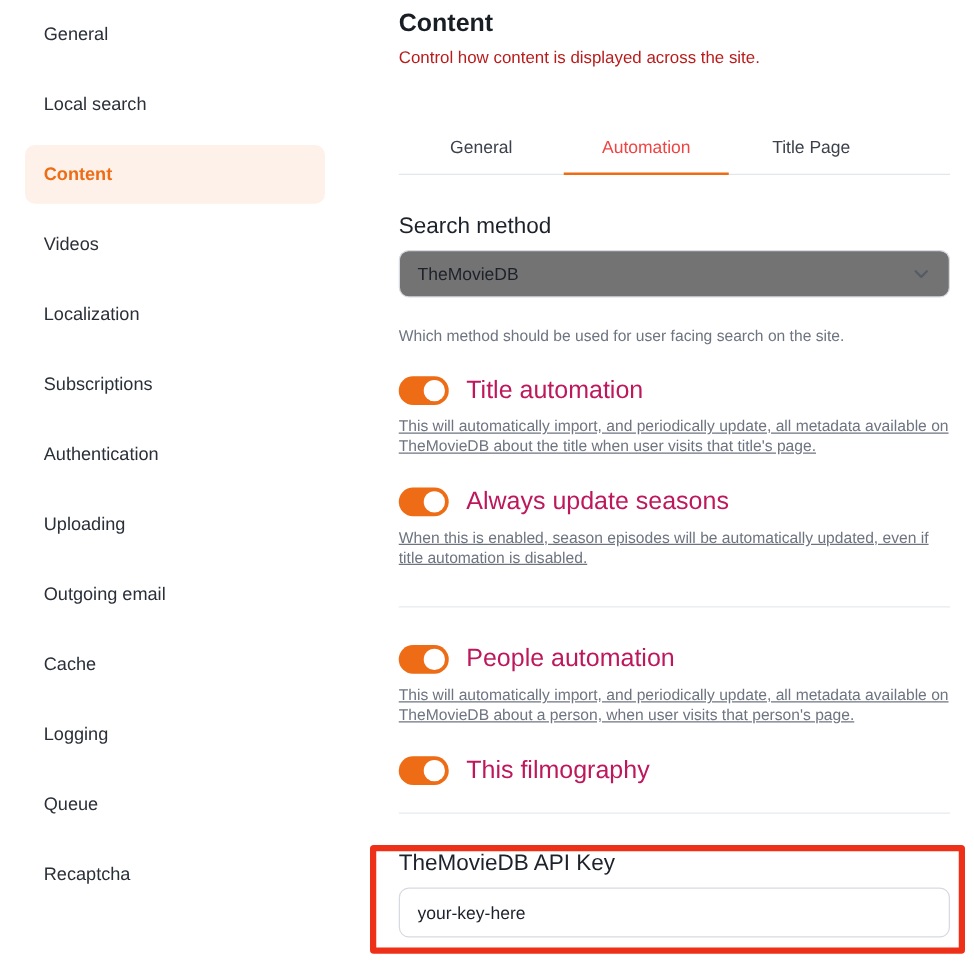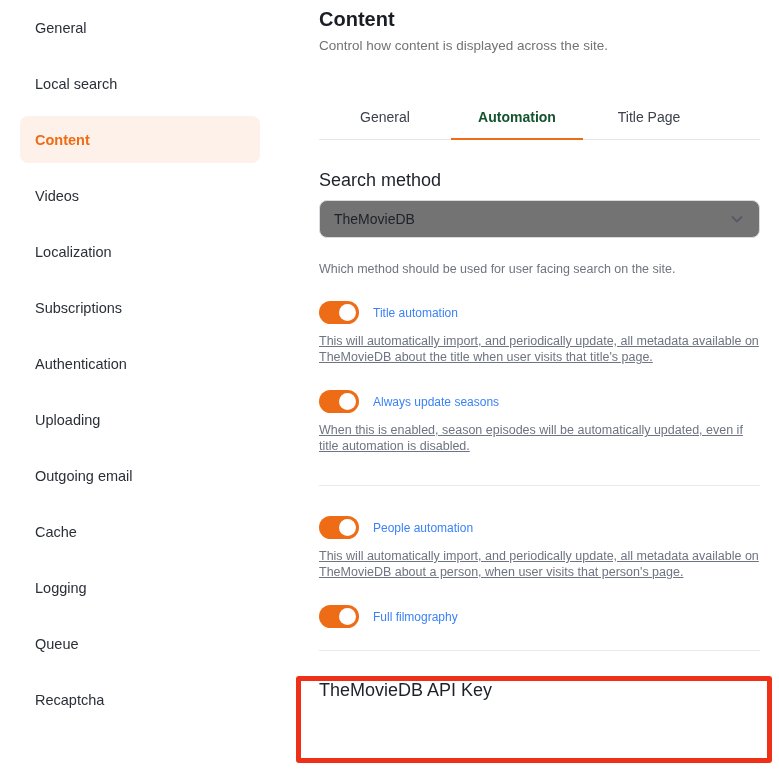--- a/index.html
+++ b/index.html
@@ -9,47 +9,47 @@
   
   .sidebar { position:absolute; left:0; top:0; width:280px; padding-top:4px; }
   .side-item { height:47px; margin:0 20px 9px 20px; border-radius:8px;
     display:flex; align-items:center; padding-left:15px;
     font-size:14.5px; color:#2a2f38; cursor:pointer; }
   .side-item.active { background:#fdf1e9; color:#ed6c15; font-weight:bold; }
 
   
   .main { position:absolute; left:319px; top:0; width:441px; }
   .page-title { margin-top:8px; font-size:20px; font-weight:600; color:#191d24; }
-  .page-subtitle { margin-top:7px; font-size:13.5px; color:#737373; }
+  .page-subtitle { margin-top:7px; font-size:13.5px; color:#b91c1c; }
 
   .tabs { display:flex; margin-top:56px; border-bottom:1px solid #e4e6ea; }
   .tab { width:132px; text-align:center; padding-bottom:14px; font-size:14px;
     color:#3c414b; position:relative; cursor:pointer; }
-  .tab.active { color:#14532d; font-weight:bold; }
+  .tab.active { color:#ef4444; font-weight:normal; }
   .tab.active::after { content:""; position:absolute; left:0; right:0; bottom:-1px;
     height:2px; background:#ed6c15; }
 
   .field-label { margin-top:30px; font-size:18px; color:#1d212a; }
   .select { margin-top:9px; height:38px; border:1px solid #d7dae0; border-radius:8px;
     display:flex; align-items:center; justify-content:space-between;
     padding:0 14px; font-size:14px; color:#1d212a; cursor:pointer; background:#737373; }
   .chev { width:16px; height:16px; display:block; }
 
   .help { margin-top:23px; font-size:12.5px; line-height:16px; color:#6e7480; }
   .help.tight { margin-top:9px;text-decoration:underline; }
 
   .toggle-row { display:flex; align-items:center; gap:14px; }
   .mt24 { margin-top:24px; } .mt25 { margin-top:25px; } .mt30 { margin-top:30px; }
   .switch { width:40px; height:23px; border-radius:13px; background:#cfd3d9;
     position:relative; flex:0 0 auto; cursor:pointer; }
   .switch.on { background:#ed6c15; }
   .switch .knob { position:absolute; top:3px; left:3px; width:17px; height:17px;
     border-radius:50%; background:#ffffff; }
   .switch.on .knob { left:auto; right:3px; }
-  .toggle-label { font-size:12px; color:#3b82f6; }
+  .toggle-label { font-size:20px; color:#be185d; }
 
   .divider { border:none; border-top:1px solid #e8eaed; }
   .div1 { margin-top:31px; } .div2 { margin-top:22px; }
   .lbl-after-div { margin-top:29px; }
 
   .text-input { margin-top:9px; width:100%; height:40px; border:1px solid #d7dae0;
     border-radius:8px; padding:0 14px; font-size:14px; color:#1d212a; outline:none;
     font-family:"Liberation Sans", sans-serif; background:#fff; }
 
   
@@ -149,23 +149,24 @@
       </div>
     <span class="toggle-label">People automation</span>
   </div>
   <div class="help tight">This will automatically import, and periodically update, all metadata available on TheMovieDB about a person, when user visits that person's page.</div>
 
   
   <div class="toggle-row mt25">
     <div class="switch on">
         <div class="knob"></div>
       </div>
-    <span class="toggle-label">Full filmography</span>
+    <span class="toggle-label">This filmography</span>
   </div>
 
   <hr class="divider div2">
 
   
   <div class="field-label lbl-after-div">TheMovieDB API Key</div>
+  <input class="text-input" type="text" value="your-key-here" style="">
 
 </main>
 
 <div class="annotation"></div>
 
 </body></html>

